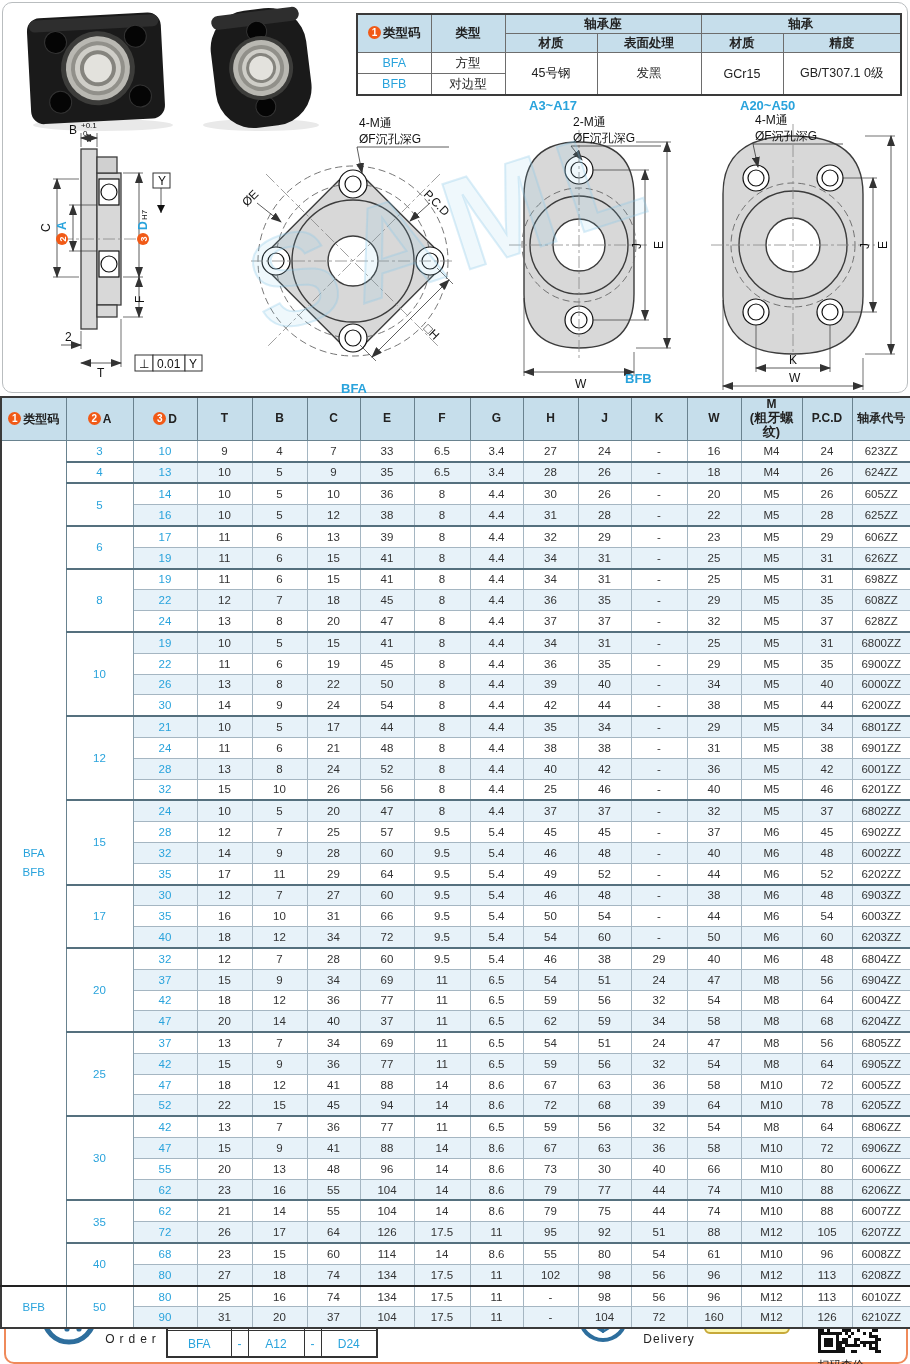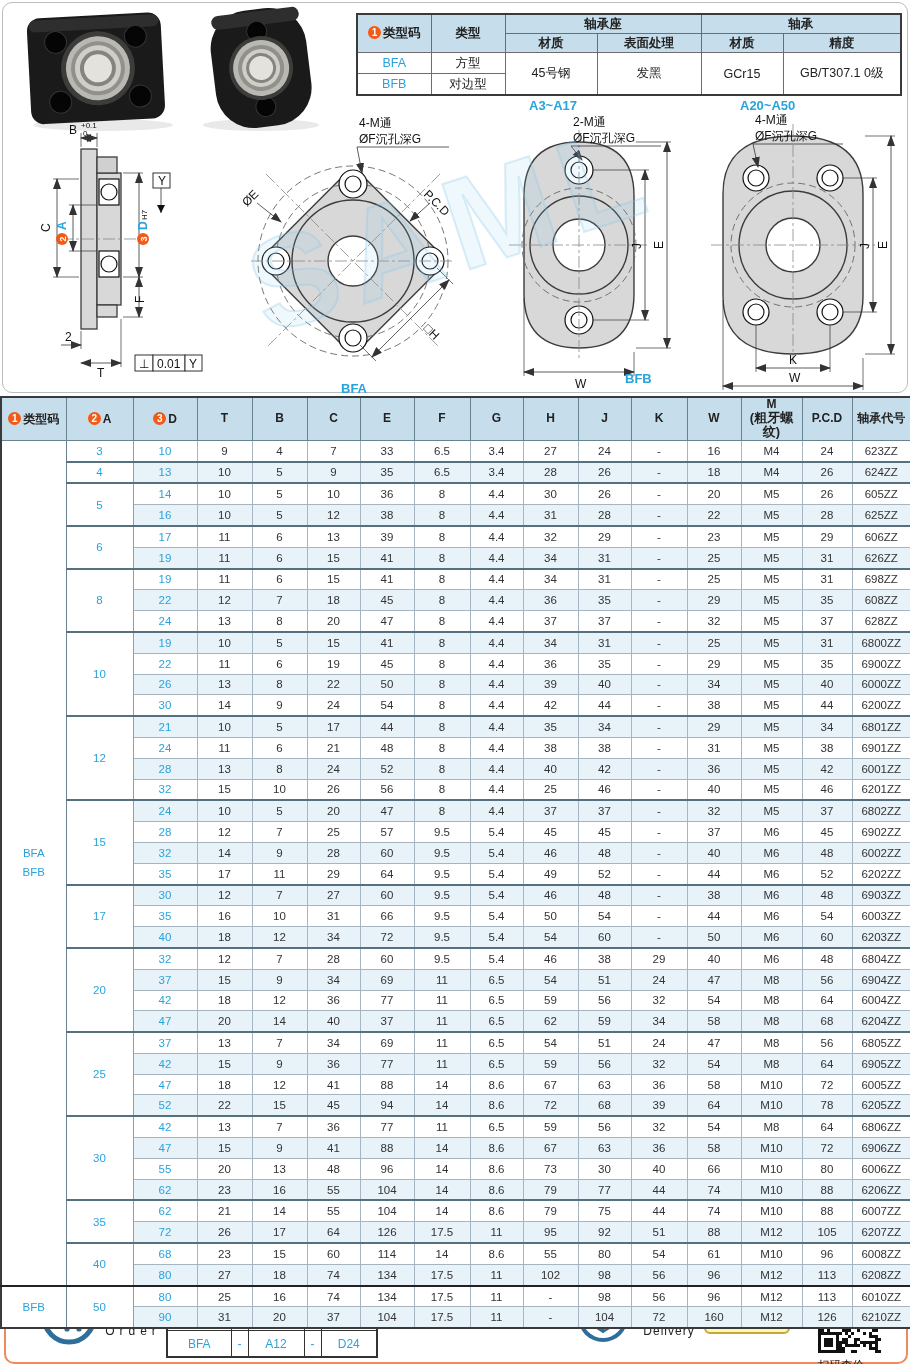--- a/index.html
+++ b/index.html
@@ -56,21 +56,21 @@
   table.dim td.d-cell{color:#29a3dc;}
   table.dim tr.alt td:not(.code-cell):not(.a-cell){background:#e7f2f9;}
   table.dim tr.grp td{border-top:2px solid #55707e;}
   table.dim tr.cgrp td{border-top:2px solid #222;}
   
   .bottom-panel{position:absolute;left:4px;top:1272px;width:900px;height:88px;
     border:2px solid #ef8a5a;border-radius:10px;background:#fff;}
   .bp-abs{position:absolute;}
   .order-text{left:92px;top:22px;width:70px;text-align:center;}
   .order-cn{font-size:14px;font-weight:bold;letter-spacing:1px;}
-  .order-en{font-size:12px;letter-spacing:5px;margin-top:10px;}
+  .order-en{font-size:12px;letter-spacing:5px;margin-top:18px;}
   table.sample{position:absolute;left:160px;top:6px;border-collapse:collapse;
     font-size:12px;table-layout:fixed;border:2px solid #333;}
   table.sample th,table.sample td{border:1px solid #333;text-align:center;padding:0 3px;}
   table.sample .title-row th{height:22px;font-size:12.5px;font-weight:bold;}
   table.sample td{height:25px;}
   .deliv-text{left:630px;top:22px;width:66px;text-align:center;}
   .stock-badge{left:698px;top:22px;background:#fdf8b0;border:2px solid #c7a93a;border-radius:6px;
     font-size:18px;font-weight:bold;padding:5px 14px;color:#111;}
   .qr-wrap{left:812px;top:16px;width:66px;}
   .qr-caption{font-size:11.5px;margin-top:1px;}

